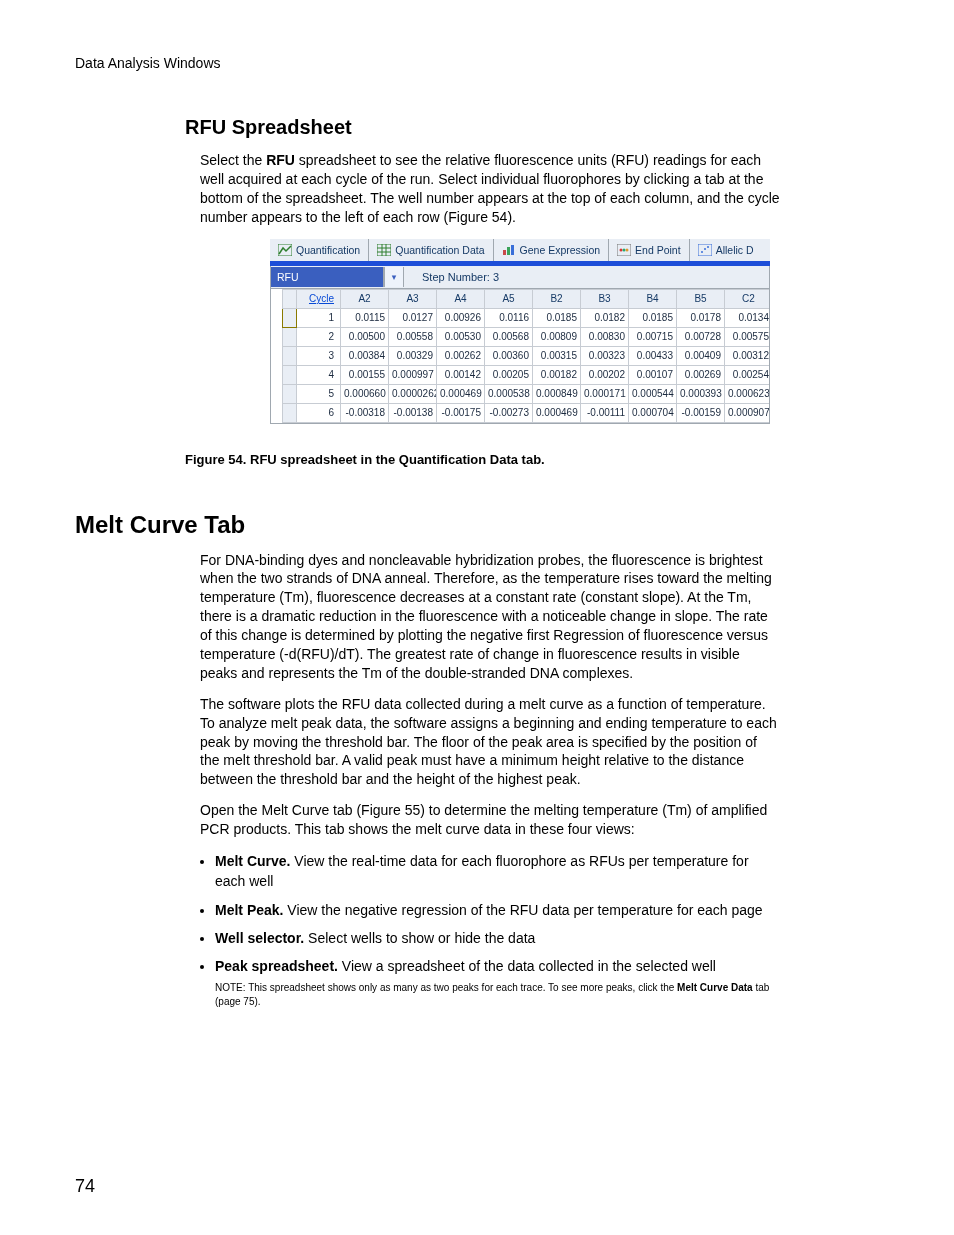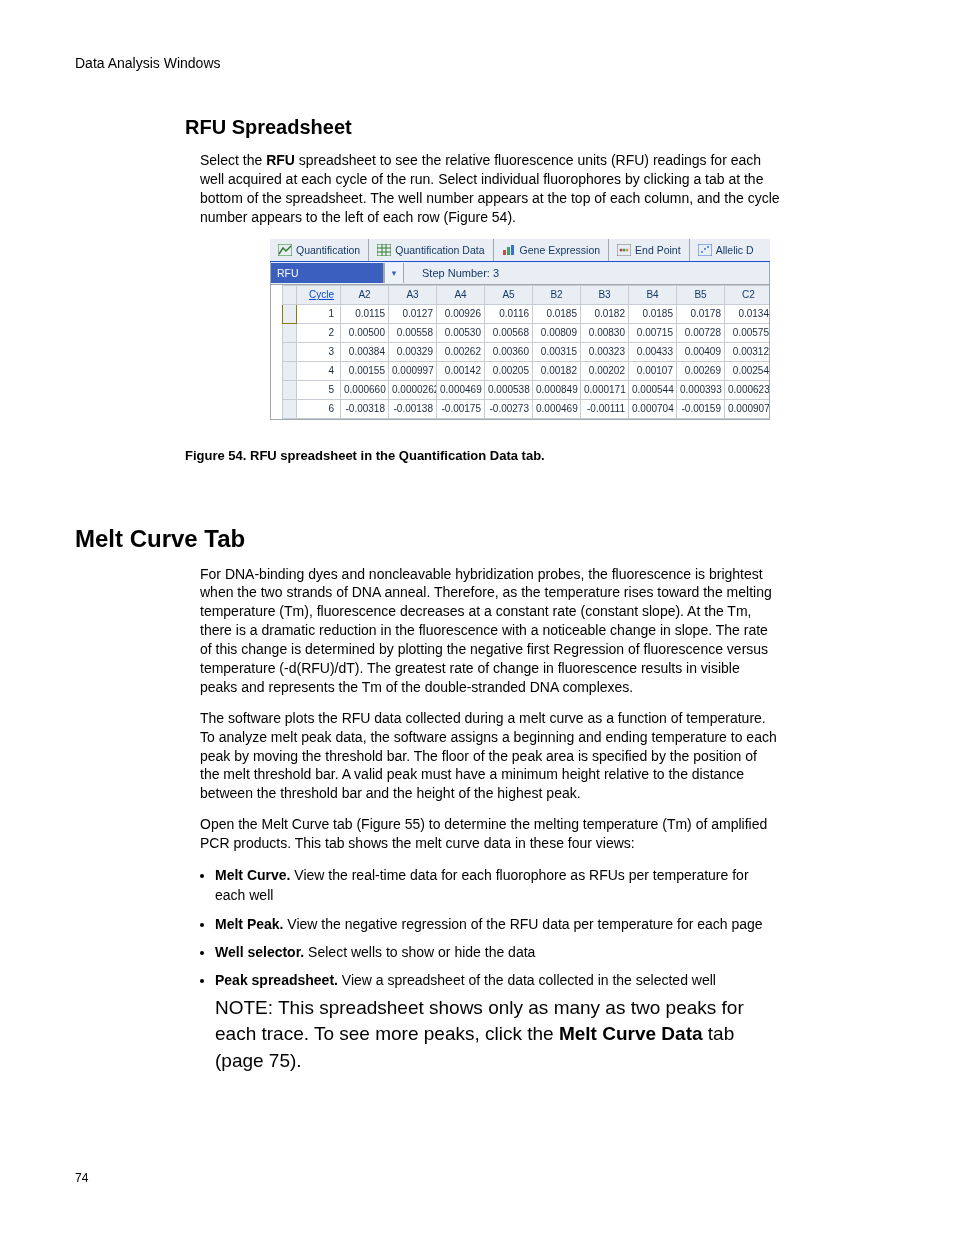--- a/index.html
+++ b/index.html
@@ -33,21 +33,21 @@
     line-height: 1.35;
     margin: 0 0 12px 15px;
   }
   .figure-wrap {
     margin: 12px 0 6px 85px;
   }
   
   .tabs {
     display: flex;
     align-items: stretch;
-    border-bottom: 1px solid #1d4ed8;
+    border-bottom: 5px solid #1d4ed8;
     background: #e9eef5;
     font-size: 10.5px;
     height: 22px;
   }
   .tab {
     display: flex;
     align-items: center;
     gap: 4px;
     padding: 0 8px;
     border-right: 1px solid #a0a8b0;
@@ -154,41 +154,41 @@
   col.lastcol { width: 14px; }
   .fig-caption {
     text-align: left;
     font-size: 13px;
     font-weight: bold;
     margin: 28px 0 0 0;
   }
   h1.melt {
     font-size: 24px;
     font-weight: bold;
-    margin: 62px 0 12px 0;
+    margin: 44px 0 12px 0;
   }
   ul.bullets {
     margin: 0 0 12px 0;
     padding-left: 30px;
     font-size: 14px;
     line-height: 1.45;
   }
   ul.bullets li {
     margin-bottom: 8px;
   }
   .note-block {
-    font-size: 19px;
+    font-size: 10px;
     line-height: 1.4;
     margin-top: 4px;
   }
   .pagenum {
     position: absolute;
     left: 75px;
-    bottom: 50px;
-    font-size: 12px;
+    bottom: 38px;
+    font-size: 18px;
   }
 </style>
 </head>
 <body>
 
 <div class="page">
 
   <div class="running-head">Data Analysis Windows</div>
 
   <div class="body-col">

